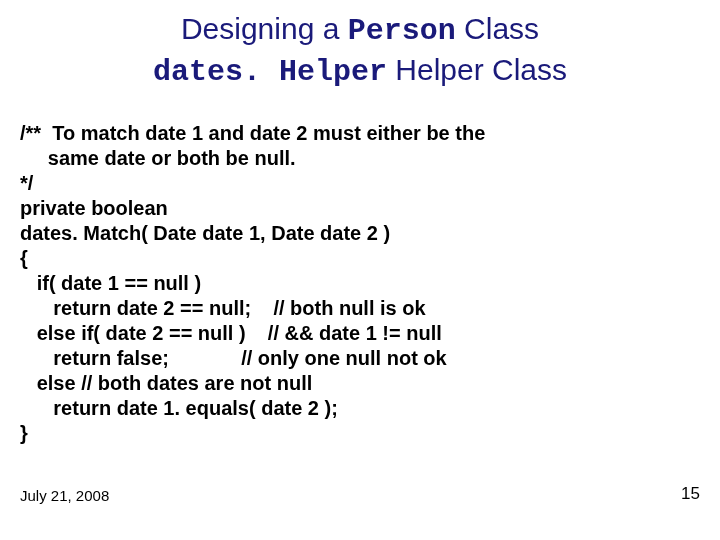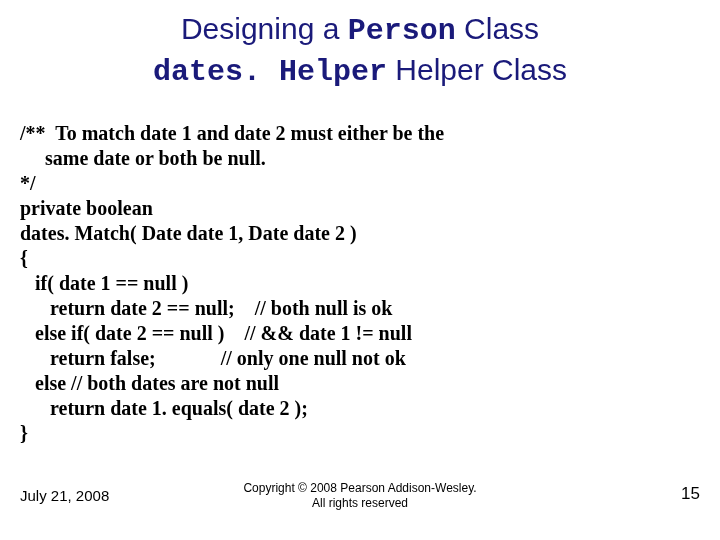--- a/index.html
+++ b/index.html
@@ -24,21 +24,21 @@
     line-height: 1.25;
     padding-top: 10px;
     font-weight: normal;
     color: #1a1a7a;
   }
   .title .mono {
     font-family: "Courier New", Courier, monospace;
     font-weight: bold;
   }
   .code {
-    font-family: Liberation Serif, serif;
+    font-family: Liberation Sans, sans-serif;
     font-weight: bold;
     font-size: 20px;
     line-height: 1.25;
     white-space: pre;
     margin: 30px 0 0 20px;
   }
   .footer-left {
     position: absolute;
     left: 20px;
     bottom: 28px;
@@ -81,20 +81,16 @@
    if( date 1 == null )
       return date 2 == null;    // both null is ok
    else if( date 2 == null )    // &amp;&amp; date 1 != null
       return false;             // only one null not ok
    else // both dates are not null
       return date 1. equals( date 2 );
 }</div>
 
   <div class="footer-left">July 21, 2008</div>
 
-  <div class="footer-center">
-    <span>Copyright © 2008 Pearson Addison-Wesley.</span><br>
-    <span>All rights reserved</span>
-  </div>
 
   <div class="footer-right">15</div>
 
 </div>
 
 </body></html>

